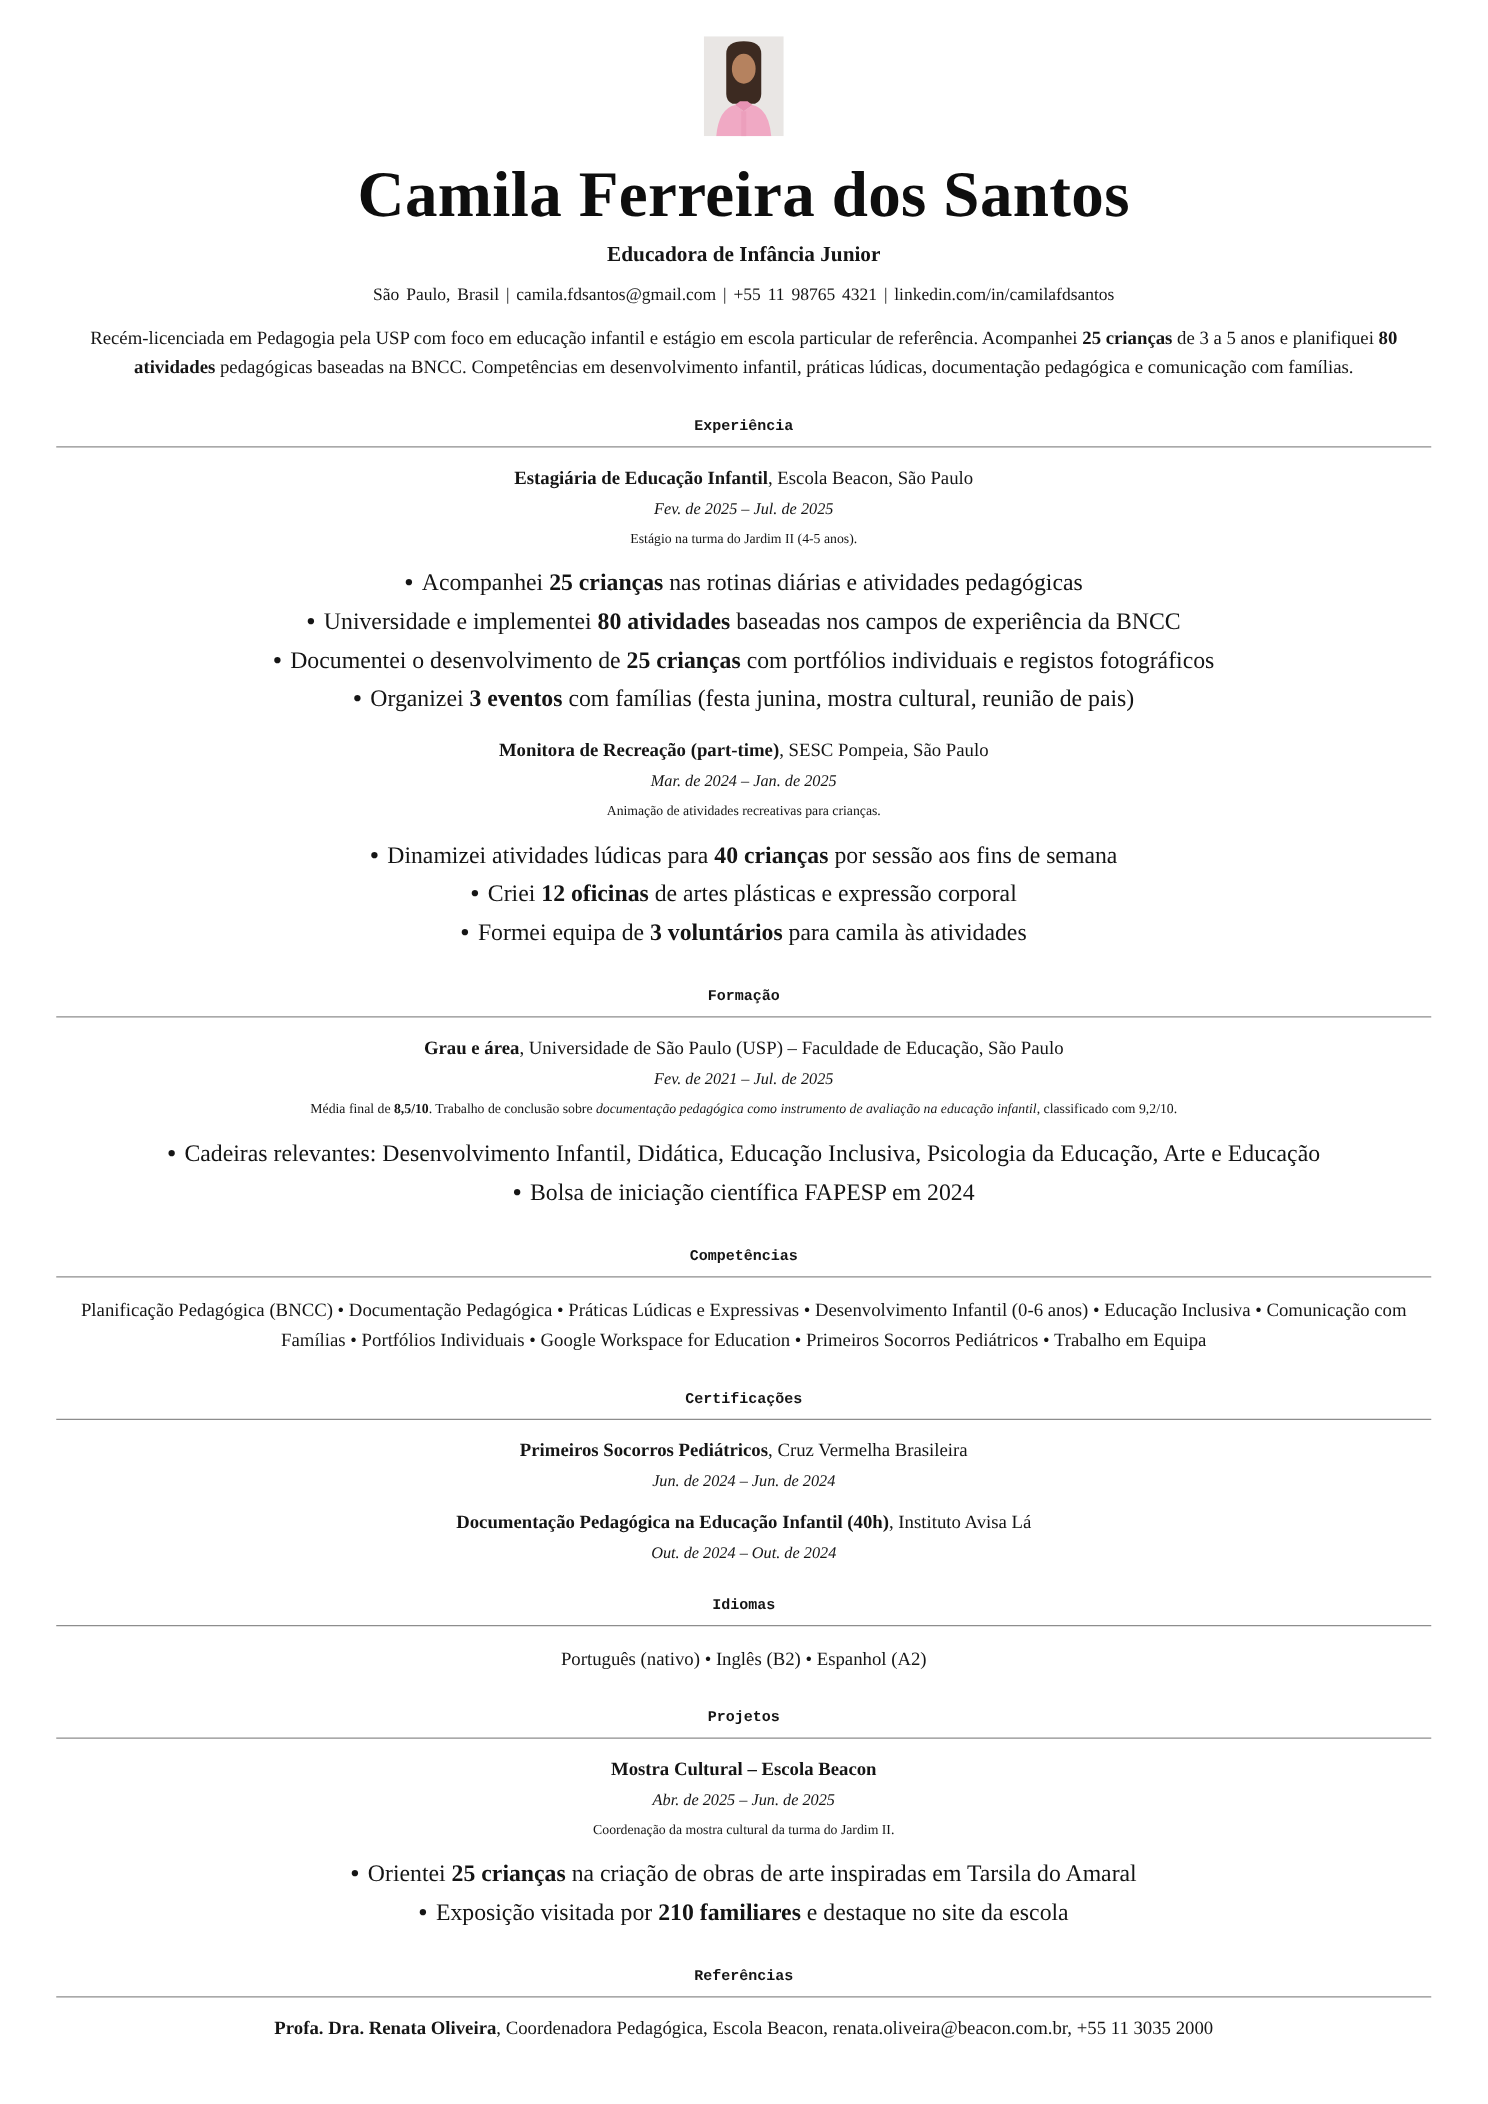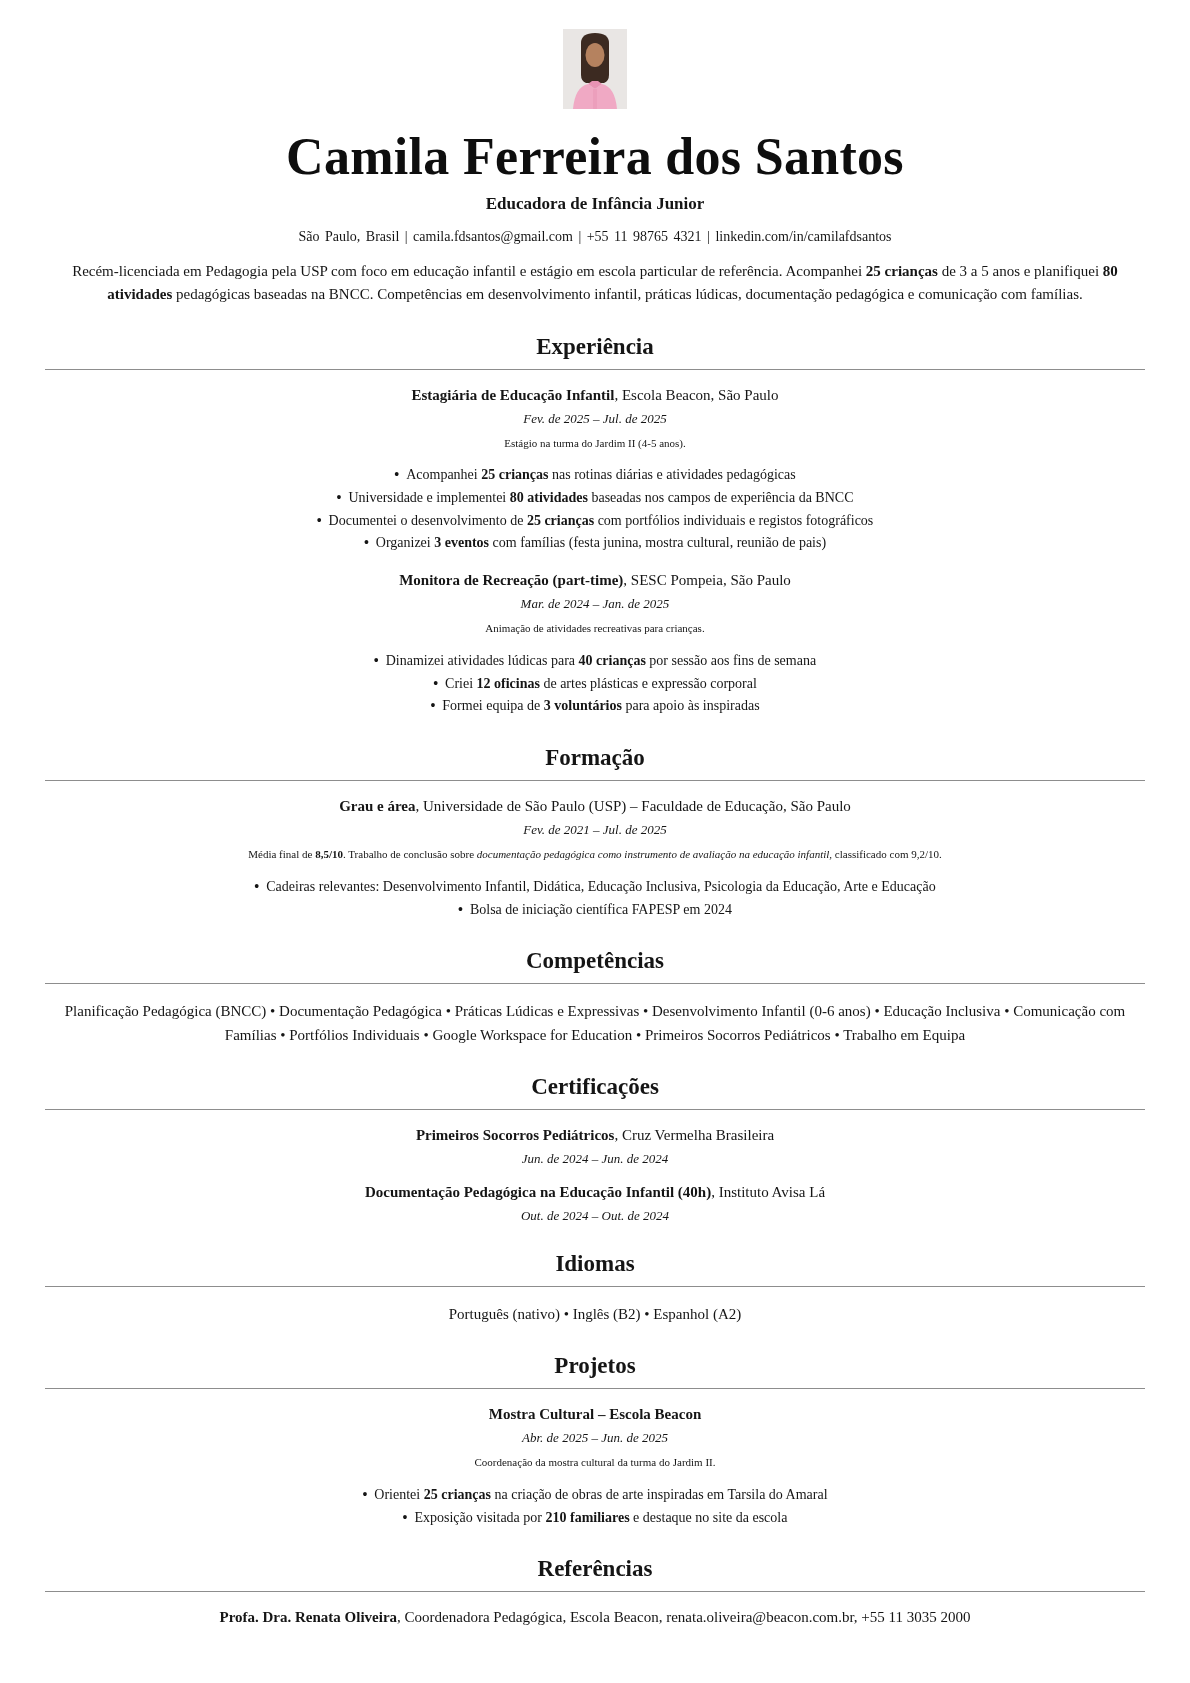--- a/index.html
+++ b/index.html
@@ -5,29 +5,29 @@
   html,body{margin:0;padding:0;background:#ffffff;}
   body{color:#151515;font-family:"Liberation Serif","DejaVu Serif",serif;}
   .page{width:1190px;min-height:1683px;margin:0 auto;padding:29px 45px 20px;
         box-sizing:border-box;text-align:center;position:relative;background:#fff;}
   .photo{width:64px;height:80px;margin:0 auto;display:block;}
   .name{font-size:52px;font-weight:bold;margin:18px 0 0;color:#0e0e0e;letter-spacing:.3px;}
   .role{font-size:17px;font-weight:bold;margin-top:8px;}
   .contact{font-size:14px;margin-top:15px;word-spacing:2px;}
   .summary{font-size:15px;line-height:1.55;margin:15px auto 0;}
   .sec{margin-top:27px;}
-  .sec-head{font-size:23px;font-weight:bold;margin:0 0 9px;}
+  .sec-head{font-size:12px;font-weight:bold;margin:0 0 9px;font-family:Liberation Mono, monospace;}
   .rule{border:none;border-top:1px solid #8d8d8d;margin:0 0 15px;}
   .entry{margin-top:17px;}
   .entry:first-of-type{margin-top:15px;}
   .entry-title{font-size:15px;}
   .dates{font-size:13px;font-style:italic;margin-top:7px;}
   .desc{font-size:11px;margin-top:8px;line-height:1.5;}
   .bullets{margin-top:13px;}
-  .bullet{font-size:14px;line-height:1.63;text-align:center;}
+  .bullet{font-size:19px;line-height:1.63;text-align:center;}
   .bullet .dot{font-weight:bold;margin-right:7px;}
   .inline-line{font-size:15px;line-height:1.6;margin-top:2px;}
   b{font-weight:bold;}
   i{font-style:italic;}
 </style>
 </head>
 <body>
 
 <div class="page">
 
@@ -59,21 +59,21 @@
         <div class="bullet"><span class="dot">•</span><span><span>Organizei </span><b>3 eventos</b><span> com famílias (festa junina, mostra cultural, reunião de pais)</span></span></div>
       </div>
     </div>
     <div class="entry">
       <div class="entry-title"><b>Monitora de Recreação (part-time)</b><span>, SESC Pompeia, São Paulo</span></div>
       <div class="dates">Mar. de 2024 – Jan. de 2025</div>
       <div class="desc"><span>Animação de atividades recreativas para crianças.</span></div>
       <div class="bullets">
         <div class="bullet"><span class="dot">•</span><span><span>Dinamizei atividades lúdicas para </span><b>40 crianças</b><span> por sessão aos fins de semana</span></span></div>
         <div class="bullet"><span class="dot">•</span><span><span>Criei </span><b>12 oficinas</b><span> de artes plásticas e expressão corporal</span></span></div>
-        <div class="bullet"><span class="dot">•</span><span><span>Formei equipa de </span><b>3 voluntários</b><span> para apoio às inspiradas</span></span></div>
+        <div class="bullet"><span class="dot">•</span><span><span>Formei equipa de </span><b>3 voluntários</b><span> para camila às atividades</span></span></div>
       </div>
     </div>
   </section>
 
   <section class="sec">
     <div class="sec-head">Formação</div>
     <hr class="rule">
     <div class="entry">
       <div class="entry-title"><b>Grau e área</b><span>, Universidade de São Paulo (USP) – Faculdade de Educação, São Paulo</span></div>
       <div class="dates">Fev. de 2021 – Jul. de 2025</div>

